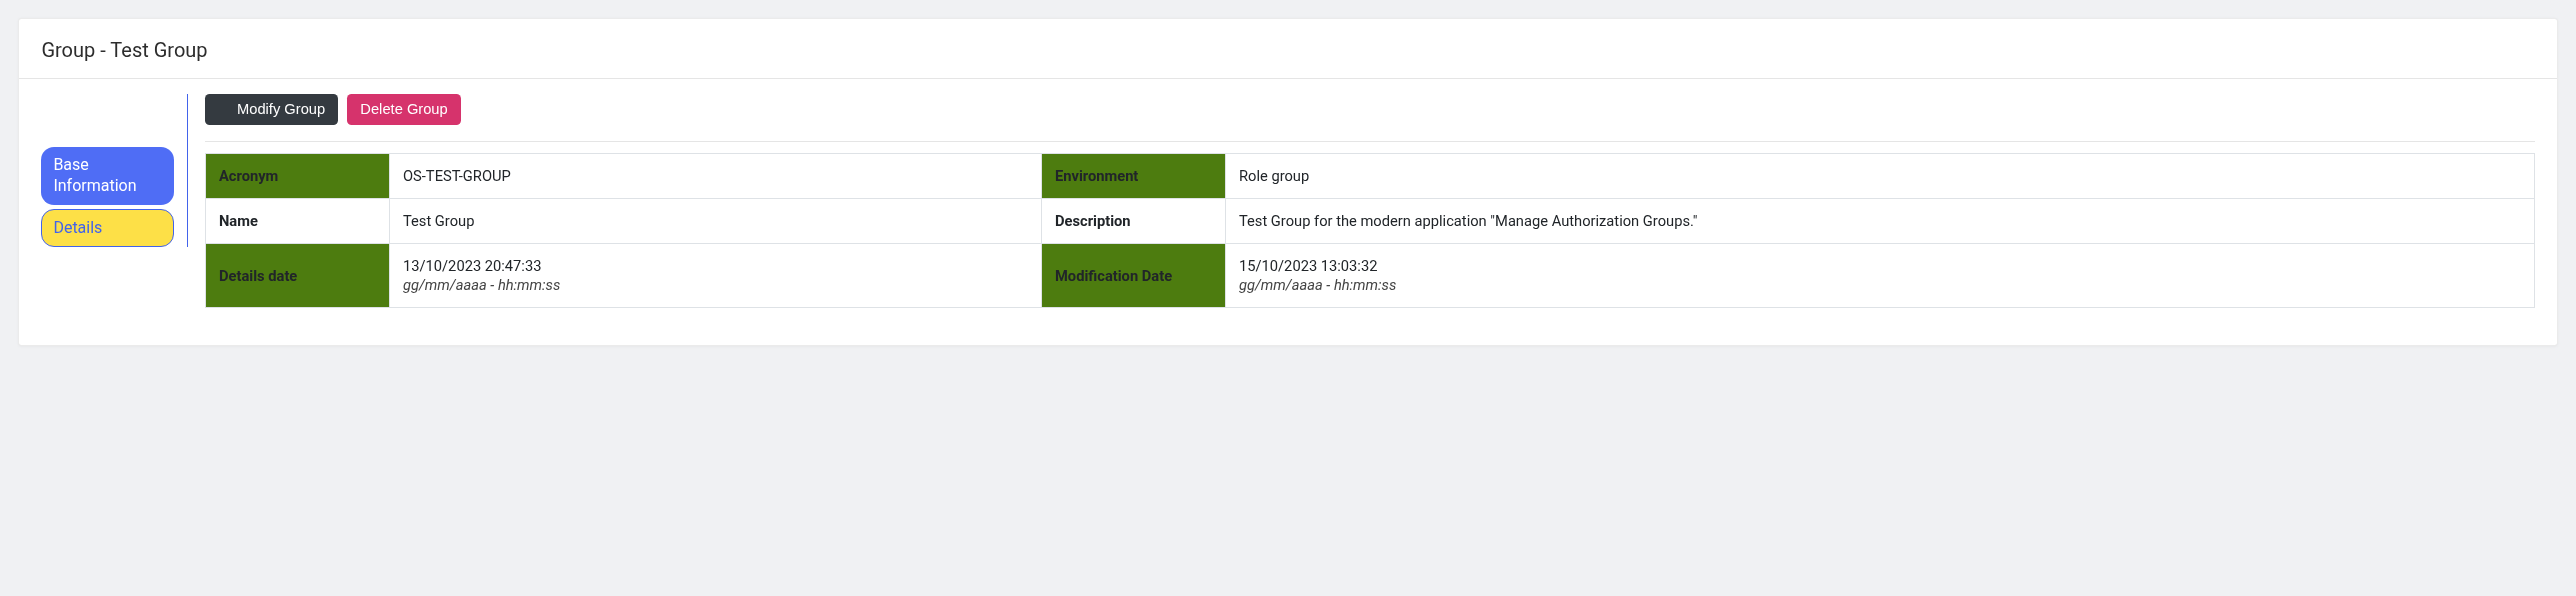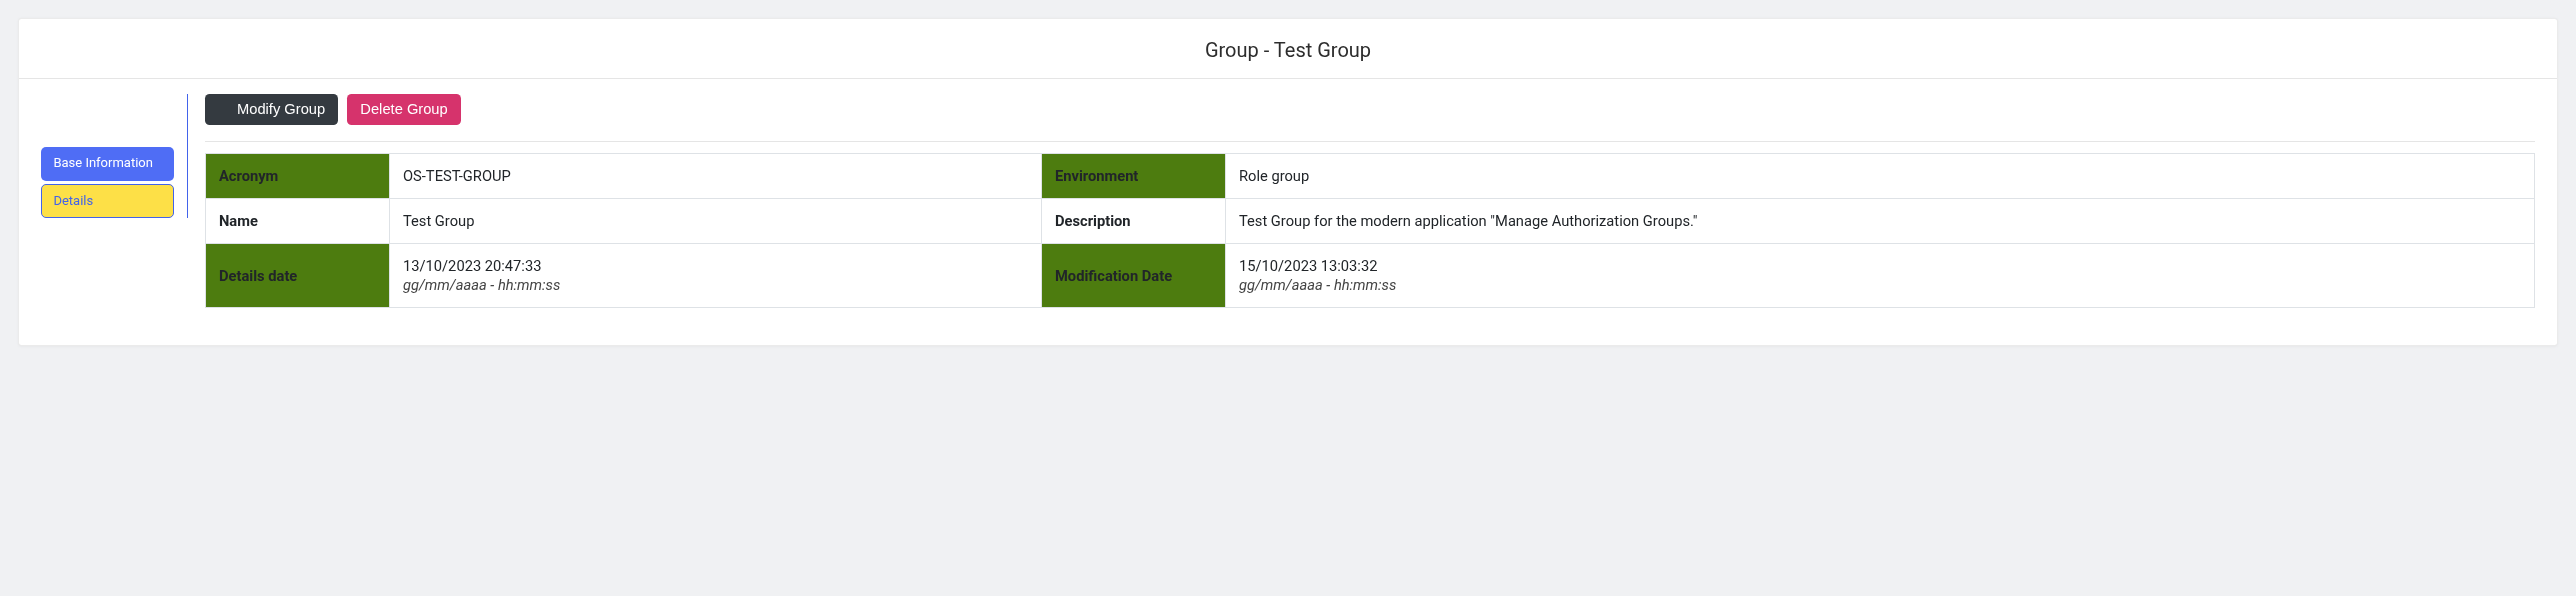--- a/index.html
+++ b/index.html
@@ -13,21 +13,20 @@
     }
     .card {
       background: #fff;
       border-radius: 3.7px;
       border: 0.9px solid rgba(0,0,0,0.08);
       box-shadow: 0 0.9px 2.8px rgba(0,0,0,0.04);
     }
     .card-header {
       padding: 18.4px 22px 16.6px 22px;
       border-bottom: 0.9px solid #e5e5e5;
-      text-align: center;
     }
     .card-title {
       font-size: 20px;
       font-weight: 400;
       color: #2d2d2d;
       margin: 0;
     }
     .card-body {
       display: flex;
       padding: 14.7px 22px 37px 22px;
@@ -45,23 +44,23 @@
       list-style: none;
       margin: 0;
       padding: 0;
       display: flex;
       flex-direction: column;
       gap: 3.7px;
     }
     .nav-item {
       display: block;
       padding: 7.4px 11px;
-      border-radius: 5px;
+      border-radius: 13px;
       border: 0.9px solid transparent;
-      font-size: 13px;
+      font-size: 16px;
       line-height: 1.3;
       cursor: pointer;
     }
     .nav-item.active {
       background: #4f6df5;
       color: #fff;
     }
     .nav-item.inactive {
       background: #fde047;
       color: #4263eb;

